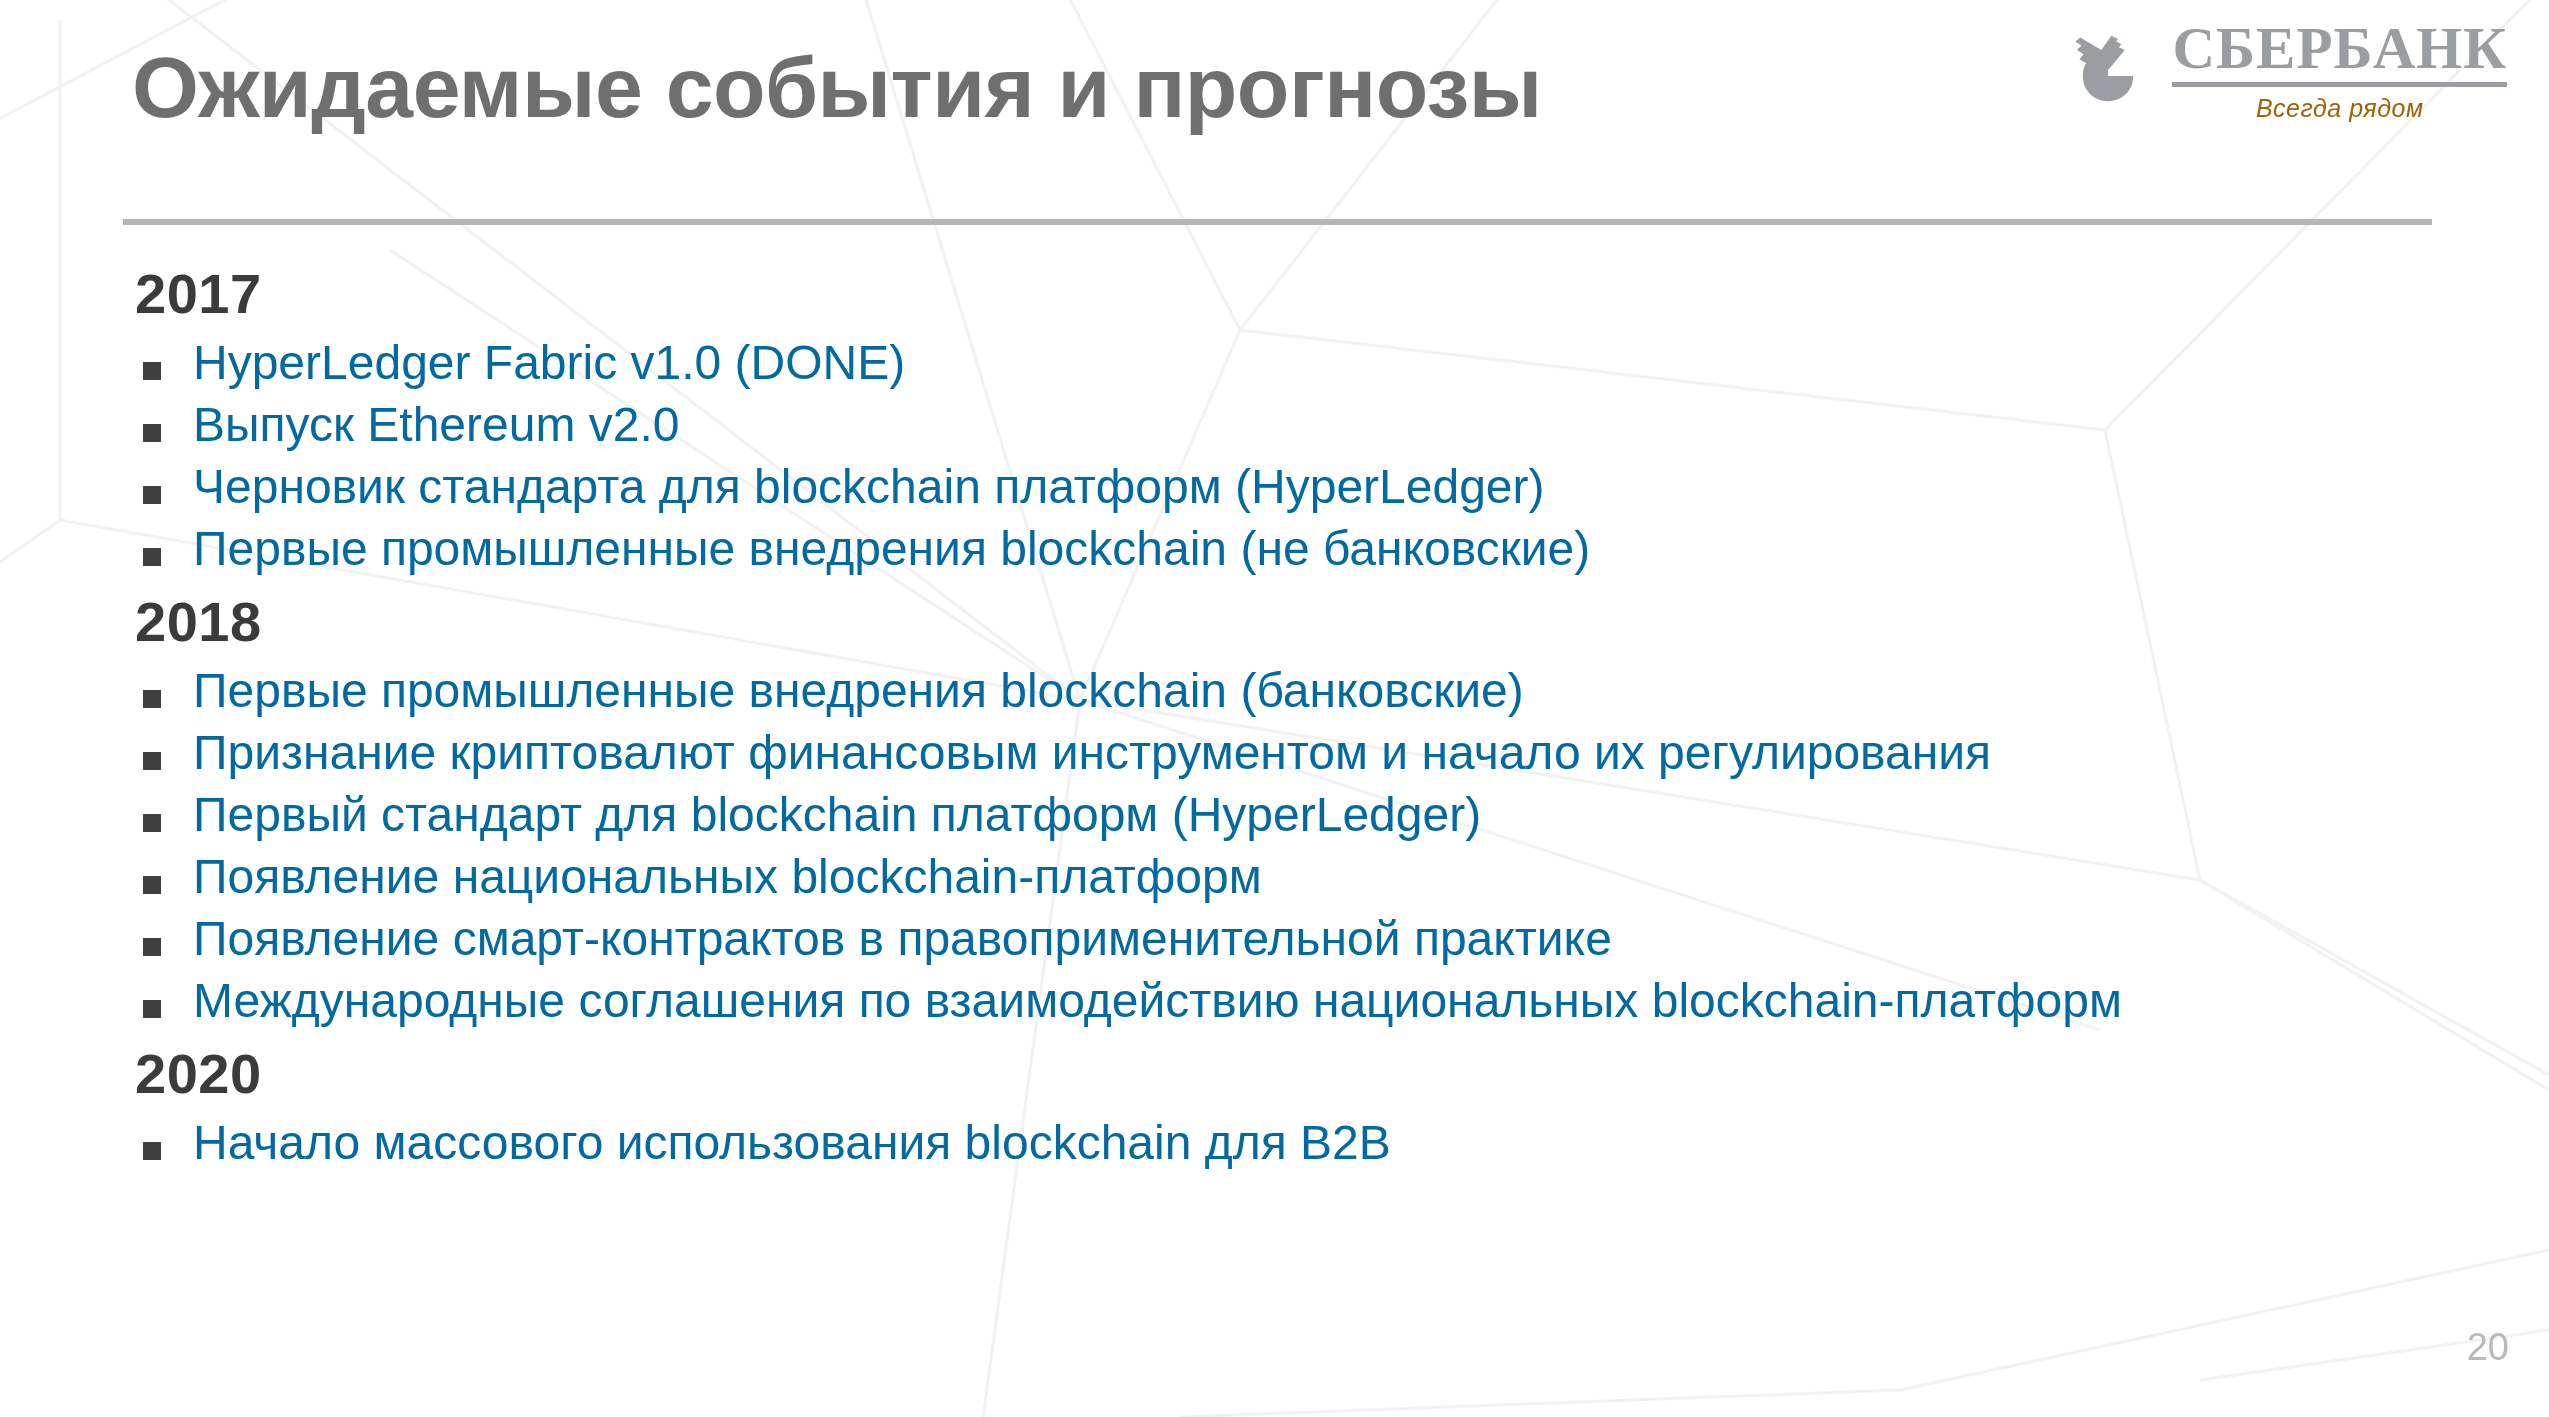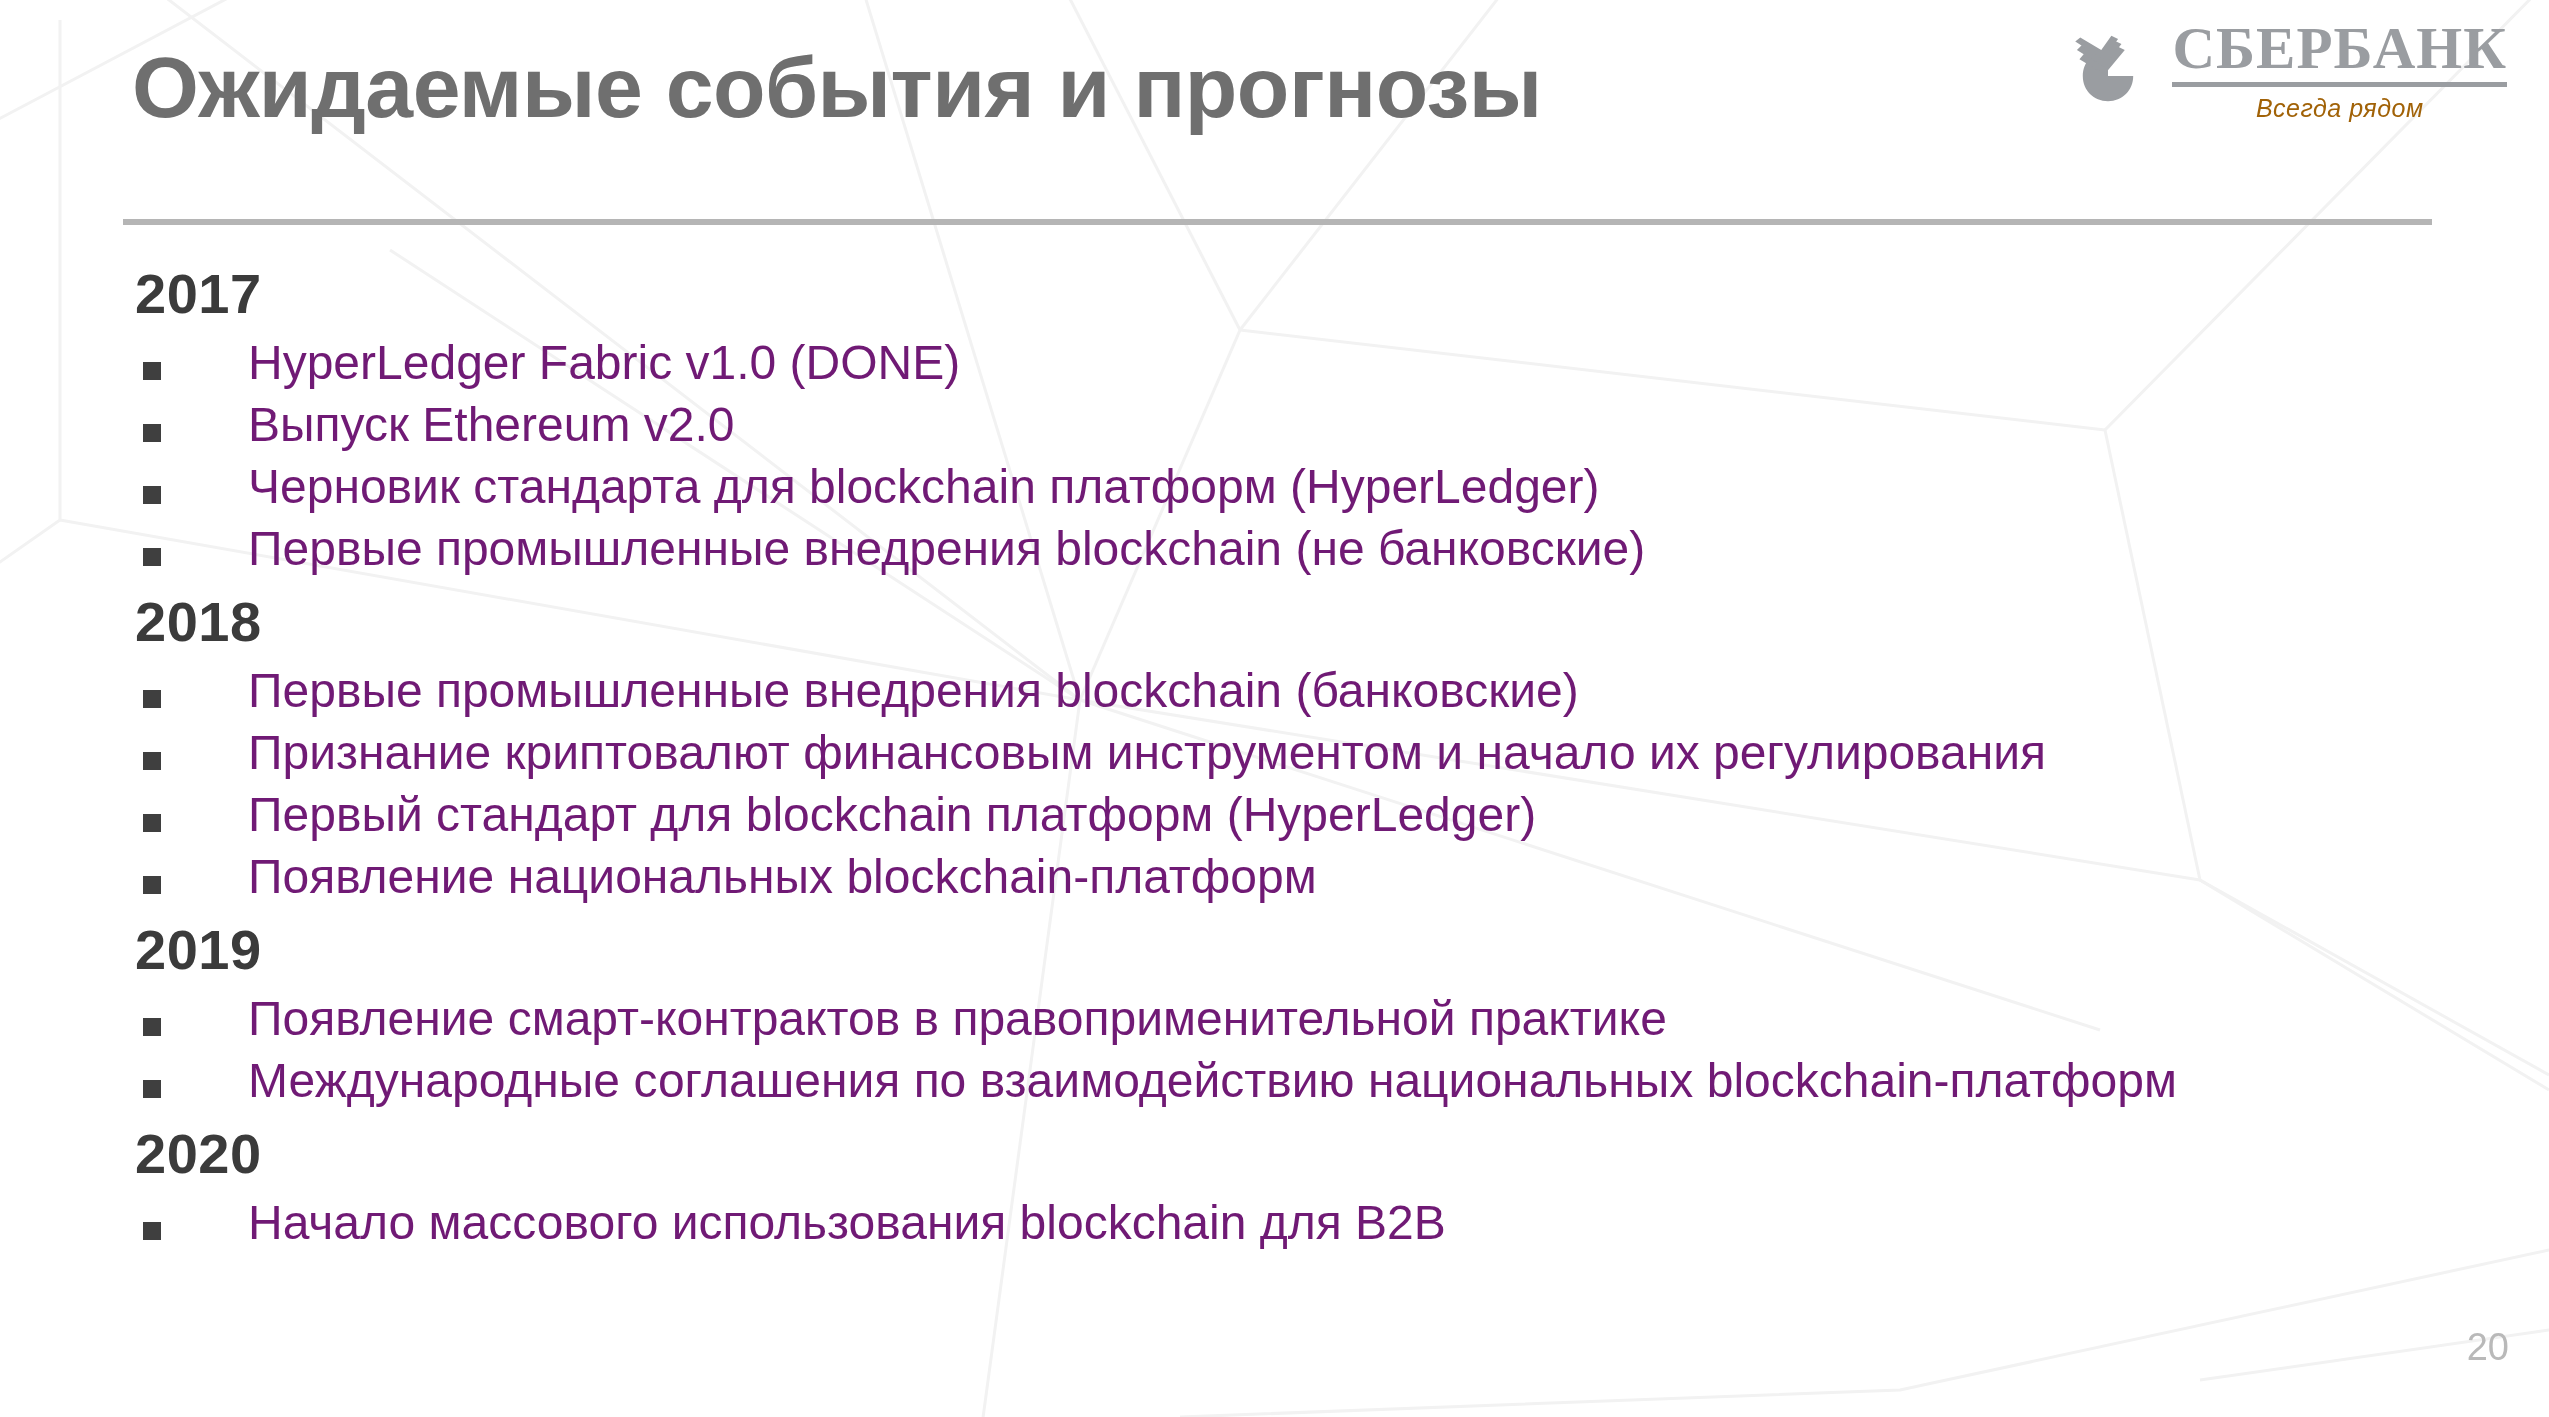--- a/index.html
+++ b/index.html
@@ -117,22 +117,22 @@
   }
   .bullet-mark {
     width: 18px;
     height: 18px;
     background: #3f3f3f;
     flex: 0 0 auto;
     margin-top: 23px;
   }
   .bullet-text {
     font-size: 48px;
-    color: #701a75;
-    margin-left: 87px;
+    color: #0369a1;
+    margin-left: 32px;
     white-space: nowrap;
     font-weight: 300;
   }
 
   
   .page-number {
     position: absolute;
     right: 40px;
     bottom: 48px;
     font-size: 38px;
@@ -213,21 +213,20 @@
     </div>
     <div class="bullet-row">
       <span class="bullet-mark"></span>
       <span class="bullet-text">Первый стандарт для blockchain платформ (HyperLedger)</span>
     </div>
     <div class="bullet-row">
       <span class="bullet-mark"></span>
       <span class="bullet-text">Появление национальных blockchain-платформ</span>
     </div>
 
-    <div class="year">2019</div>
     <div class="bullet-row">
       <span class="bullet-mark"></span>
       <span class="bullet-text">Появление смарт-контрактов в правоприменительной практике</span>
     </div>
     <div class="bullet-row">
       <span class="bullet-mark"></span>
       <span class="bullet-text">Международные соглашения по взаимодействию национальных blockchain-платформ</span>
     </div>
 
     <div class="year">2020</div>

